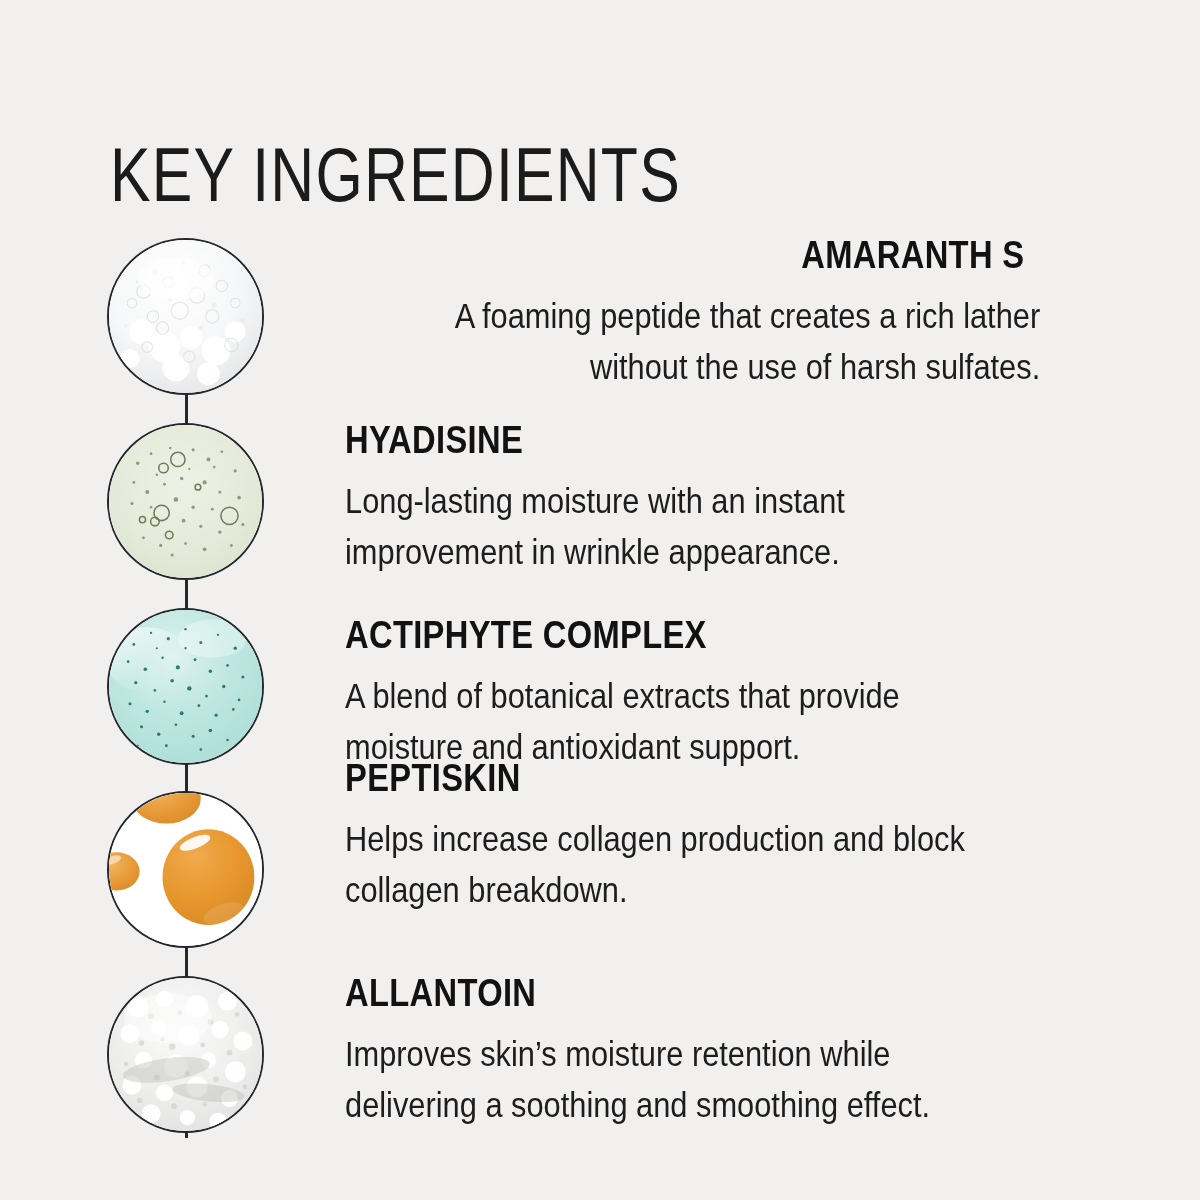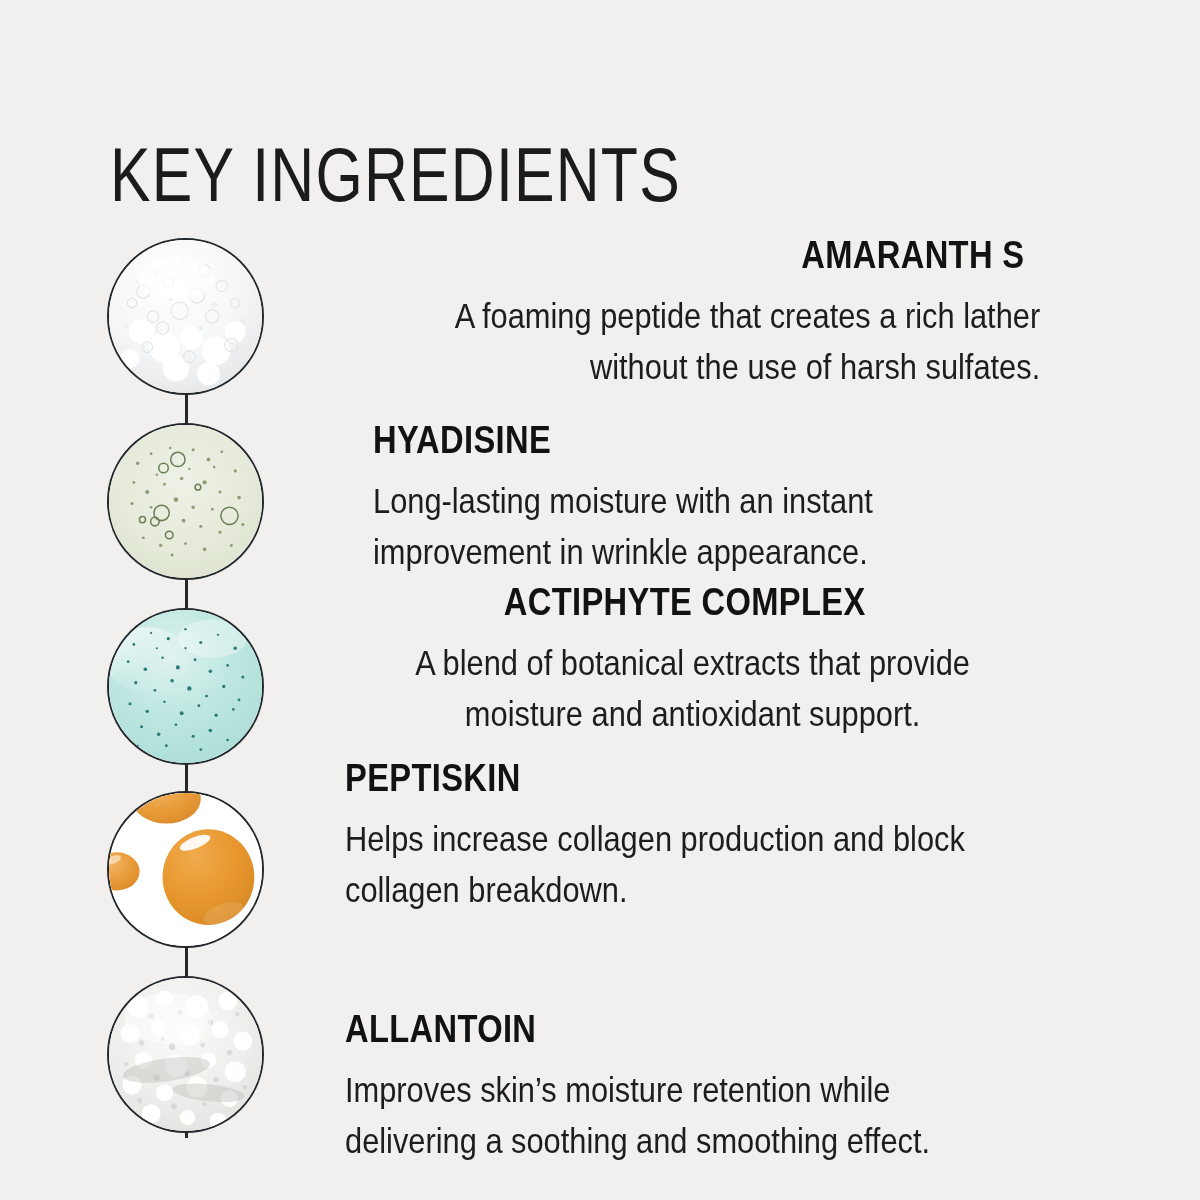--- a/index.html
+++ b/index.html
@@ -81,24 +81,24 @@
     left: 345px;
     top: 236px;
     width: 790px;
   }
   .item {
     position: absolute;
     left: 0;
     width: 790px;
   }
   .item-0 { top: 0px; text-align: right; }
-  .item-1 { top: 185px; margin-left: 28px; }
-  .item-2 { top: 347px; text-align: center; }
+  .item-1 { top: 185px; }
+  .item-2 { top: 380px; }
   .item-3 { top: 523px; }
-  .item-4 { top: 738px; margin-top: 36px; }
+  .item-4 { top: 738px; }
 
   .item-heading {
     font-family: "Liberation Sans Narrow", "Liberation Sans", sans-serif;
     font-size: 38px;
     font-weight: 700;
     letter-spacing: 0.4px;
     color: #121212;
     line-height: 1;
     margin: 0 0 16px 0;
     transform: scaleX(0.86);

